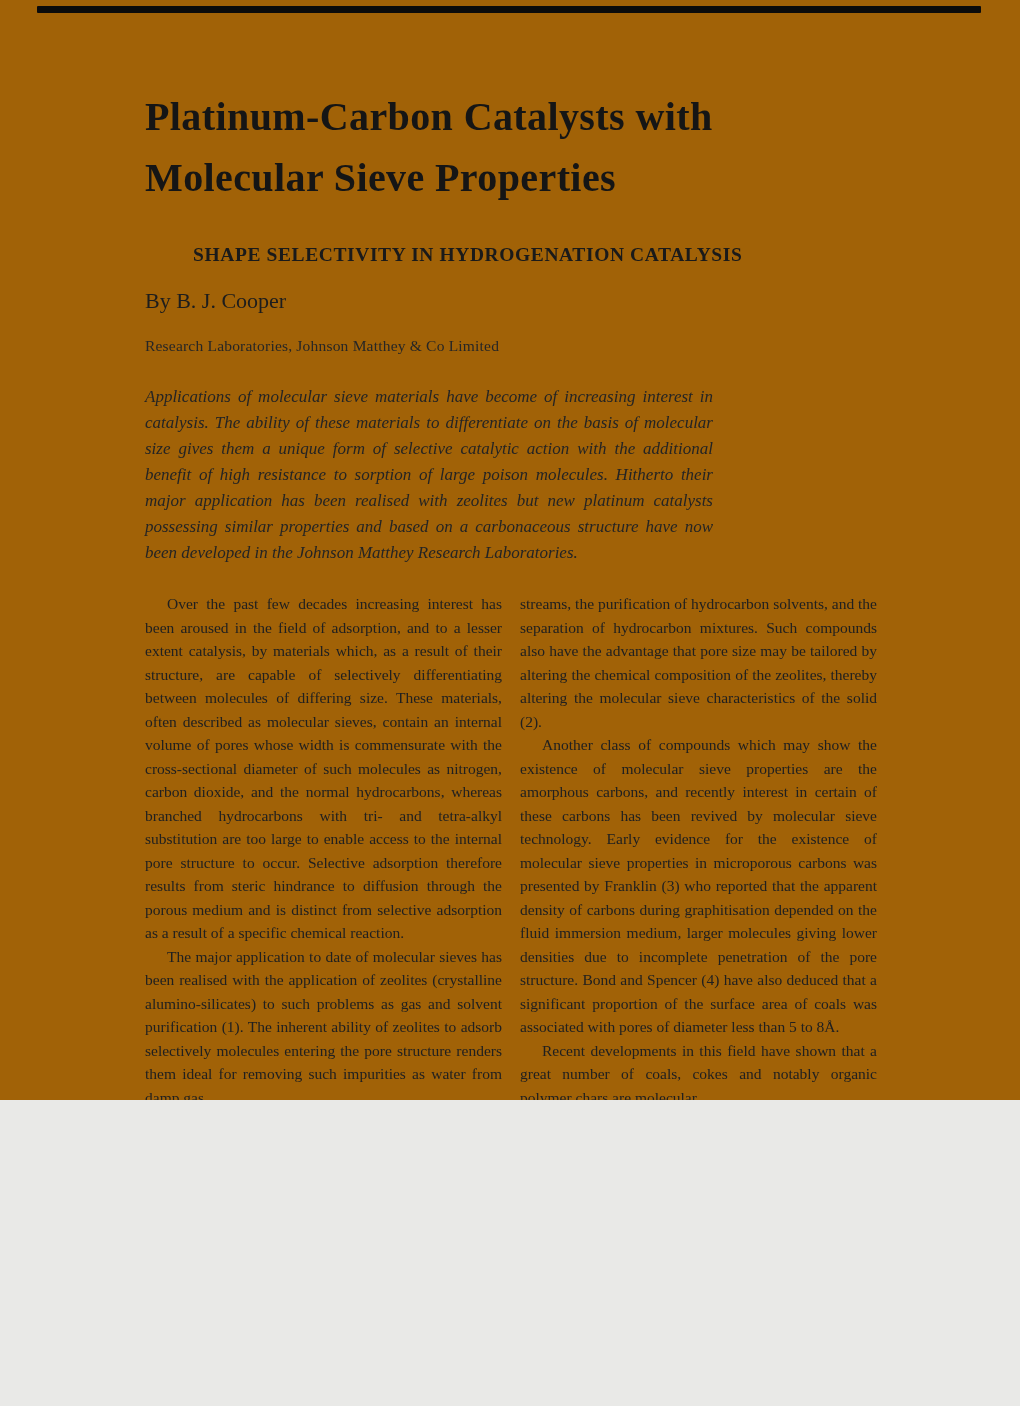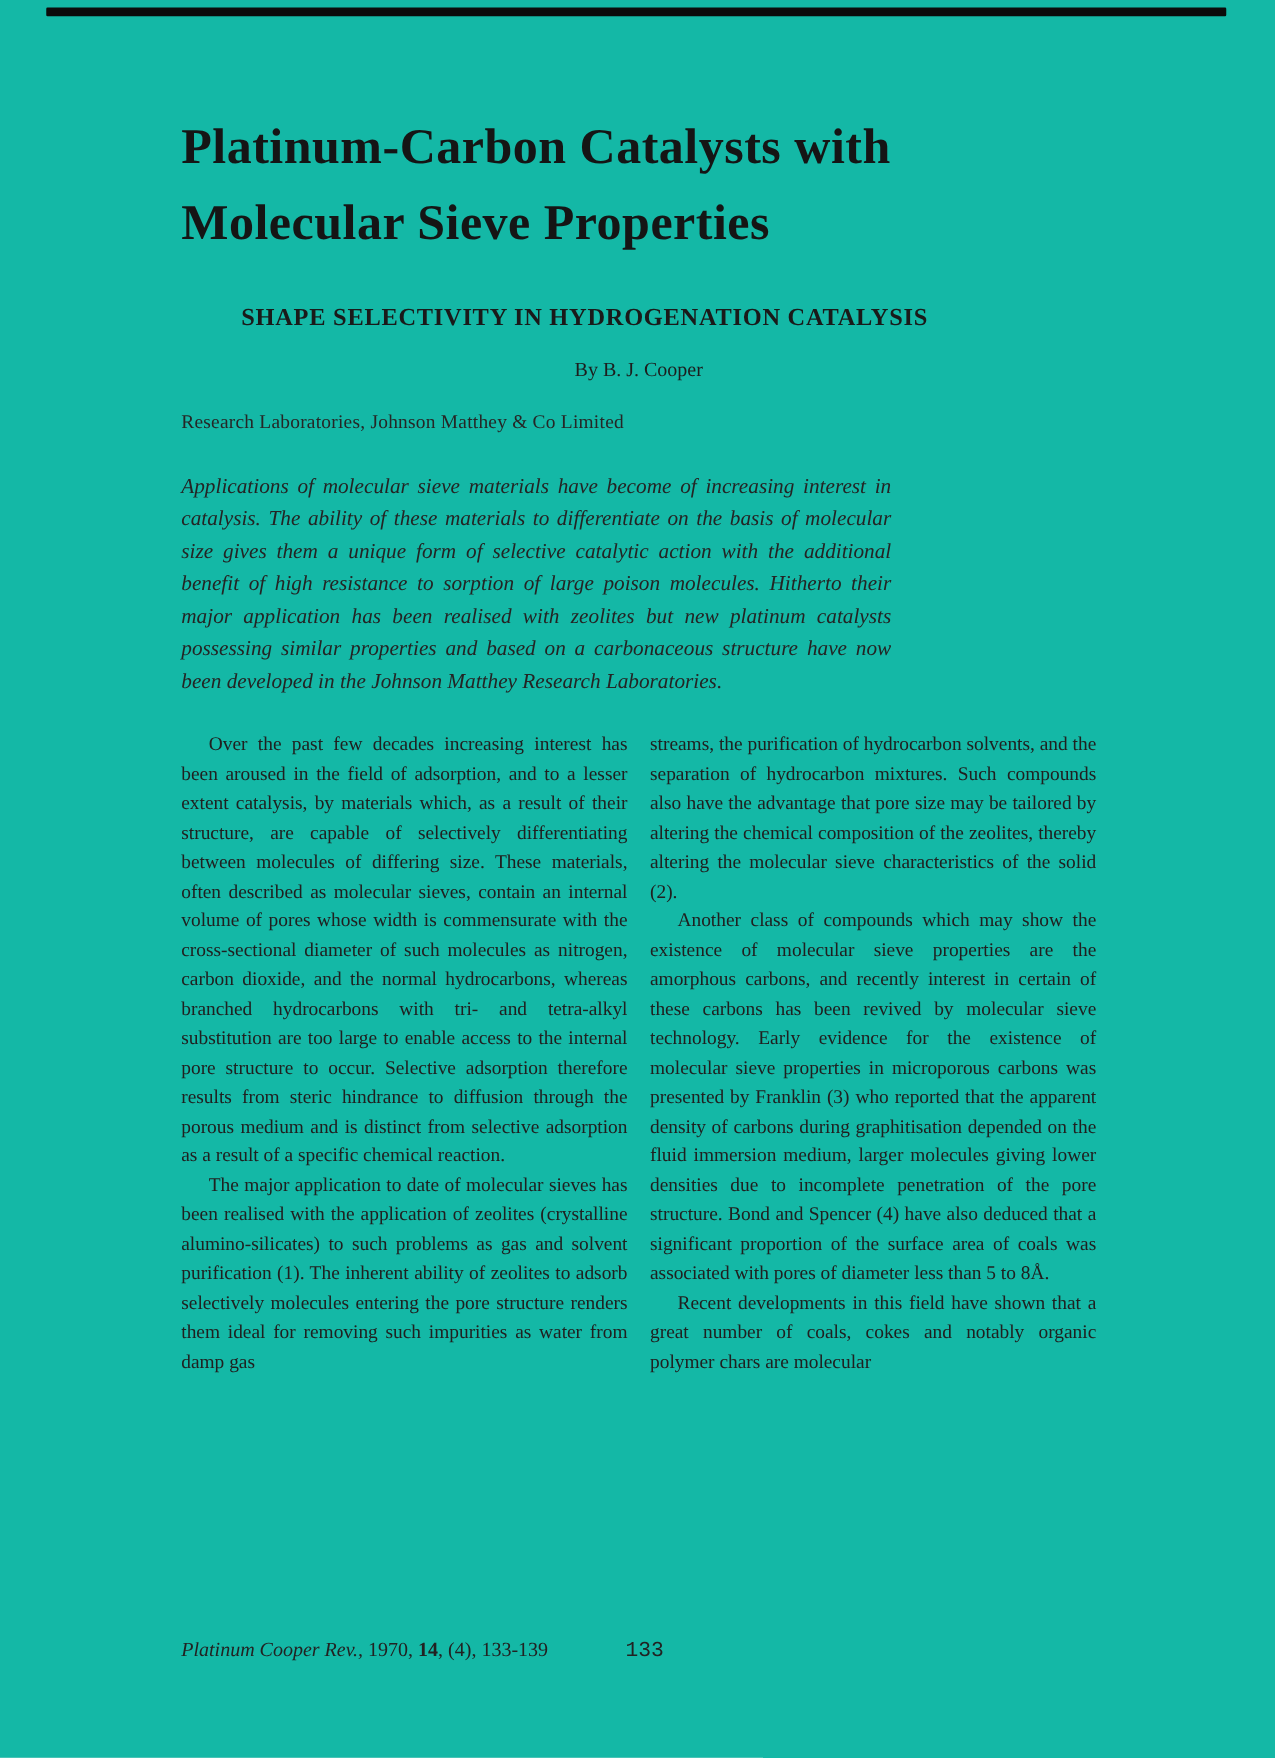--- a/index.html
+++ b/index.html
@@ -1,23 +1,23 @@
 <!DOCTYPE html>
 <html><head>
 <meta charset="utf-8">
 <style>
   html, body { margin: 0; padding: 0; }
   body { background: #e9e9e7; }
 
   .page {
     position: relative;
     width: 1020px;
-    height: 1406px;
+    height: 1100px;
     margin: 0 auto;
-    background: #14b8a6;
+    background: #a16207;
     font-family: "Liberation Serif", "DejaVu Serif", serif;
     color: #1f1f1f;
     overflow: hidden;
   }
 
   .scan-bar {
     position: absolute;
     top: 6px;
     left: 37px;
     width: 944px;
@@ -42,23 +42,22 @@
     margin-top: 36px;
     font-size: 19.5px;
     font-weight: bold;
     letter-spacing: 0.6px;
     color: #1a1a1a;
     margin-left: 48px;
   }
 
   .byline {
     margin-top: 22px;
-    font-size: 16px;
+    font-size: 22px;
     color: #1d1d1d;
-    text-align: center;
   }
 
   .affiliation {
     margin-top: 23px;
     font-size: 15.5px;
     letter-spacing: 0.2px;
     color: #262626;
   }
 
   .abstract {

